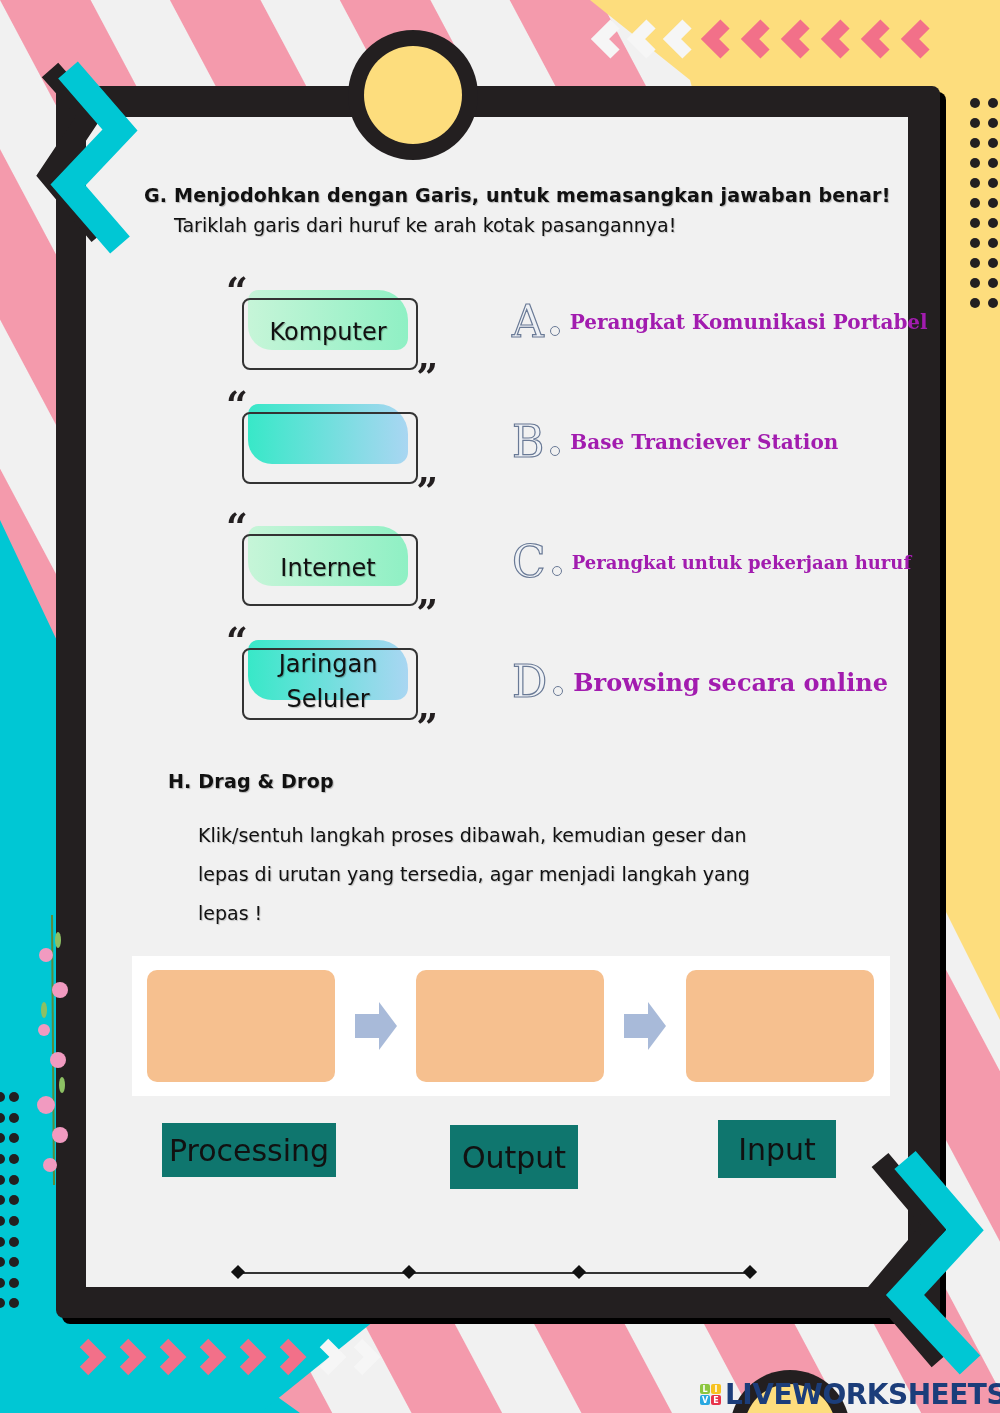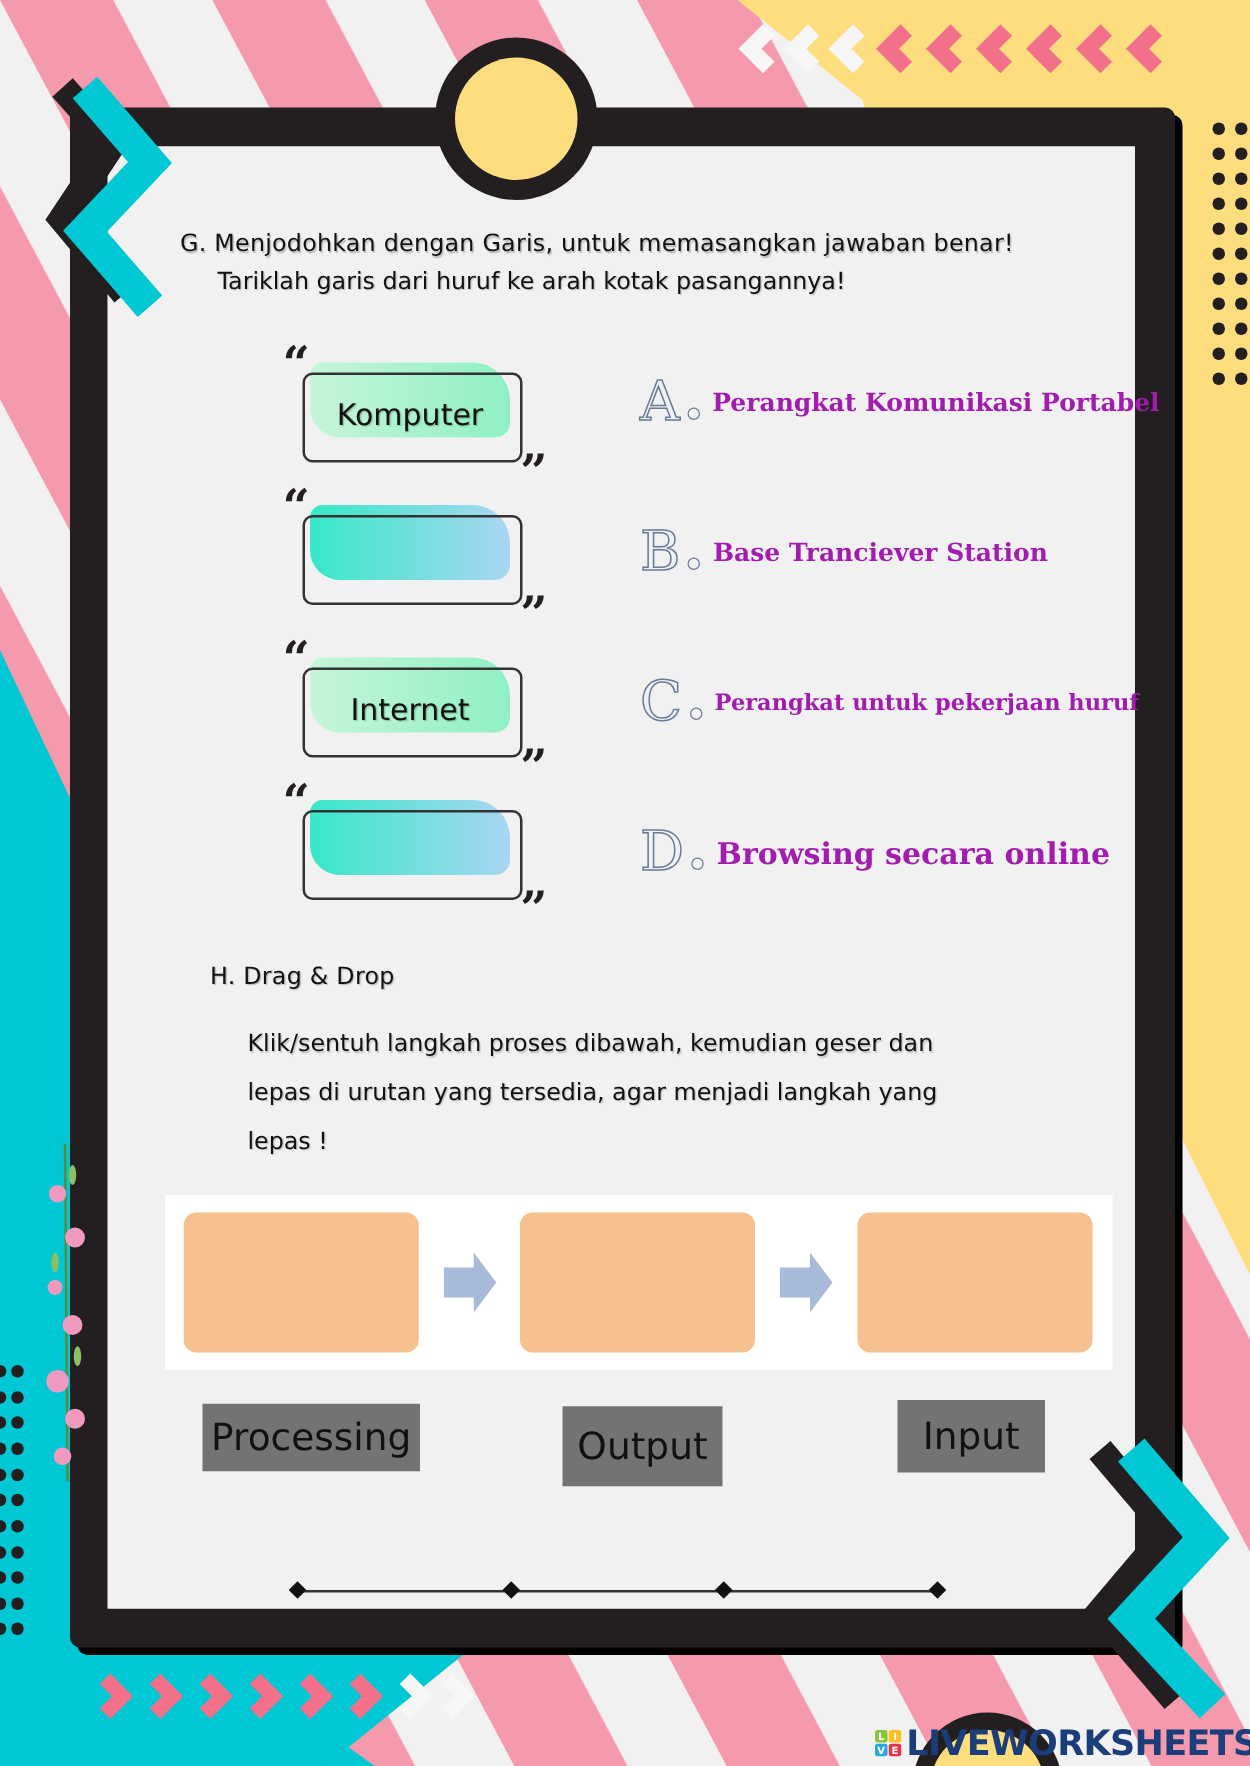--- a/index.html
+++ b/index.html
@@ -3,36 +3,36 @@
 <meta charset="utf-8">
 <style>
   html, body { margin:0; padding:0; }
   body { width:1000px; height:1413px; position:relative; overflow:hidden; background:#f5f0ee; font-family:"DejaVu Sans", sans-serif; }
   .bg { position:absolute; inset:0; }
   .frame-outer { position:absolute; left:56px; top:86px; width:884px; height:1232px; background:#231f20; border-radius:8px; box-shadow: 6px 6px 0 #000; }
   .paper { position:absolute; left:86px; top:117px; width:822px; height:1170px; background:#f1f1f1; }
   .sun { position:absolute; left:348px; top:30px; width:130px; height:130px; border-radius:50%; background:#231f20; }
   .sun::after { content:""; position:absolute; left:16px; top:16px; width:98px; height:98px; border-radius:50%; background:#fddd7d; }
   .abs { position:absolute; }
-  .heading { font-family:"DejaVu Sans", sans-serif; font-weight:normal; font-size:19px; color:#111; text-shadow:1px 1px 1px rgba(0,0,0,0.25); letter-spacing:0.2px; white-space:nowrap; }
+  .heading { font-family:"DejaVu Sans", sans-serif; font-weight:bold; font-size:19px; color:#111; text-shadow:1px 1px 1px rgba(0,0,0,0.25); letter-spacing:0.2px; white-space:nowrap; }
   .subtext { font-family:"DejaVu Sans", sans-serif; font-size:19px; color:#111; text-shadow:1px 1px 1px rgba(0,0,0,0.2); white-space:nowrap; }
   .term { position:absolute; width:200px; height:90px; }
   .term .quote-open { position:absolute; left:0; top:-12px; font-family:"DejaVu Serif", serif; font-size:38px; font-weight:bold; color:#231f20; line-height:1; }
   .term .quote-close { position:absolute; right:-12px; bottom:-22px; font-family:"DejaVu Serif", serif; font-size:38px; font-weight:bold; color:#231f20; line-height:1; }
   .term .box { position:absolute; left:16px; top:14px; width:172px; height:68px; border:2px solid #333; border-radius:8px; }
   .term .brush { position:absolute; left:22px; top:6px; width:160px; height:60px; border-radius:10px 30px 12px 24px; }
   .term .label { position:absolute; left:16px; top:14px; width:172px; height:68px; display:flex; align-items:center; justify-content:center; text-align:center; font-family:"DejaVu Sans", sans-serif; font-size:24px; color:#111; line-height:1.6; text-shadow:1px 1px 1px rgba(0,0,0,0.25); }
   .answer { position:absolute; display:flex; align-items:center; gap:6px; }
   .answer .letter { font-family:"DejaVu Serif", serif; font-size:44px; color:#eef1f5; -webkit-text-stroke:1.2px #6a7a96; line-height:1; }
   .answer .dot { width:8px; height:8px; border-radius:50%; border:1.5px solid #6a7a96; margin-top:18px; margin-right:4px; }
   .answer .text { font-family:"DejaVu Serif", serif; font-weight:bold; font-size:20px; color:#a21caf; white-space:nowrap; }
   .flow { position:absolute; left:132px; top:956px; width:758px; height:140px; background:#fff; }
   .flow .slot { position:absolute; top:14px; width:188px; height:112px; background:#f6c08f; border-radius:10px; }
   .flow .arrow { position:absolute; top:46px; width:42px; height:48px; }
-  .chip { position:absolute; background:#737373; font-family:"DejaVu Sans", sans-serif; font-size:30px; color:#111; display:flex; align-items:center; justify-content:center; cursor:grab; }
+  .chip { position:absolute; background:#0f766e; font-family:"DejaVu Sans", sans-serif; font-size:30px; color:#111; display:flex; align-items:center; justify-content:center; cursor:grab; }
   .timeline { position:absolute; left:232px; top:1266px; width:524px; height:14px; }
   .timeline .line { position:absolute; left:6px; right:6px; top:6px; height:2px; background:#333; }
   .timeline .node { position:absolute; top:1px; width:10px; height:10px; background:#111; transform:rotate(45deg); }
   .logo { position:absolute; left:700px; top:1378px; display:flex; align-items:center; gap:4px; }
   .logo .grid { display:grid; grid-template-columns:10px 10px; grid-template-rows:10px 10px; gap:1px; }
   .logo .grid span { font-size:8px; font-weight:bold; color:#fff; display:flex; align-items:center; justify-content:center; border-radius:2px; font-family:"DejaVu Sans", sans-serif; }
   .logo .word { font-family:"DejaVu Sans", sans-serif; font-weight:bold; font-size:28px; color:#1b3d7a; letter-spacing:-0.5px; }
 </style>
 </head>
 <body>
@@ -181,20 +181,24 @@
   <div class="box"></div>
   <span class="quote-open">“</span>
   <span class="quote-close">”</span>
   <div class="label">Internet</div>
 </div>
 <div class="term" style="left:226px;top:634px">
   <div class="brush" style="background:linear-gradient(90deg,#38e8c8,#a9d6f2);"></div>
   <div class="box"></div>
   <span class="quote-open">“</span>
   <span class="quote-close">”</span>
+  <div class="label" style="flex-direction:column;line-height:1.45;">
+    <span>Jaringan</span>
+    <span>Seluler</span>
+  </div>
 </div>
 
 <div class="answer" style="left:512px;top:300px">
   <span class="letter">A</span>
   <span class="dot"></span>
   <span class="text">Perangkat Komunikasi Portabel</span>
 </div>
 <div class="answer" style="left:512px;top:420px">
   <span class="letter">B</span>
   <span class="dot"></span>

